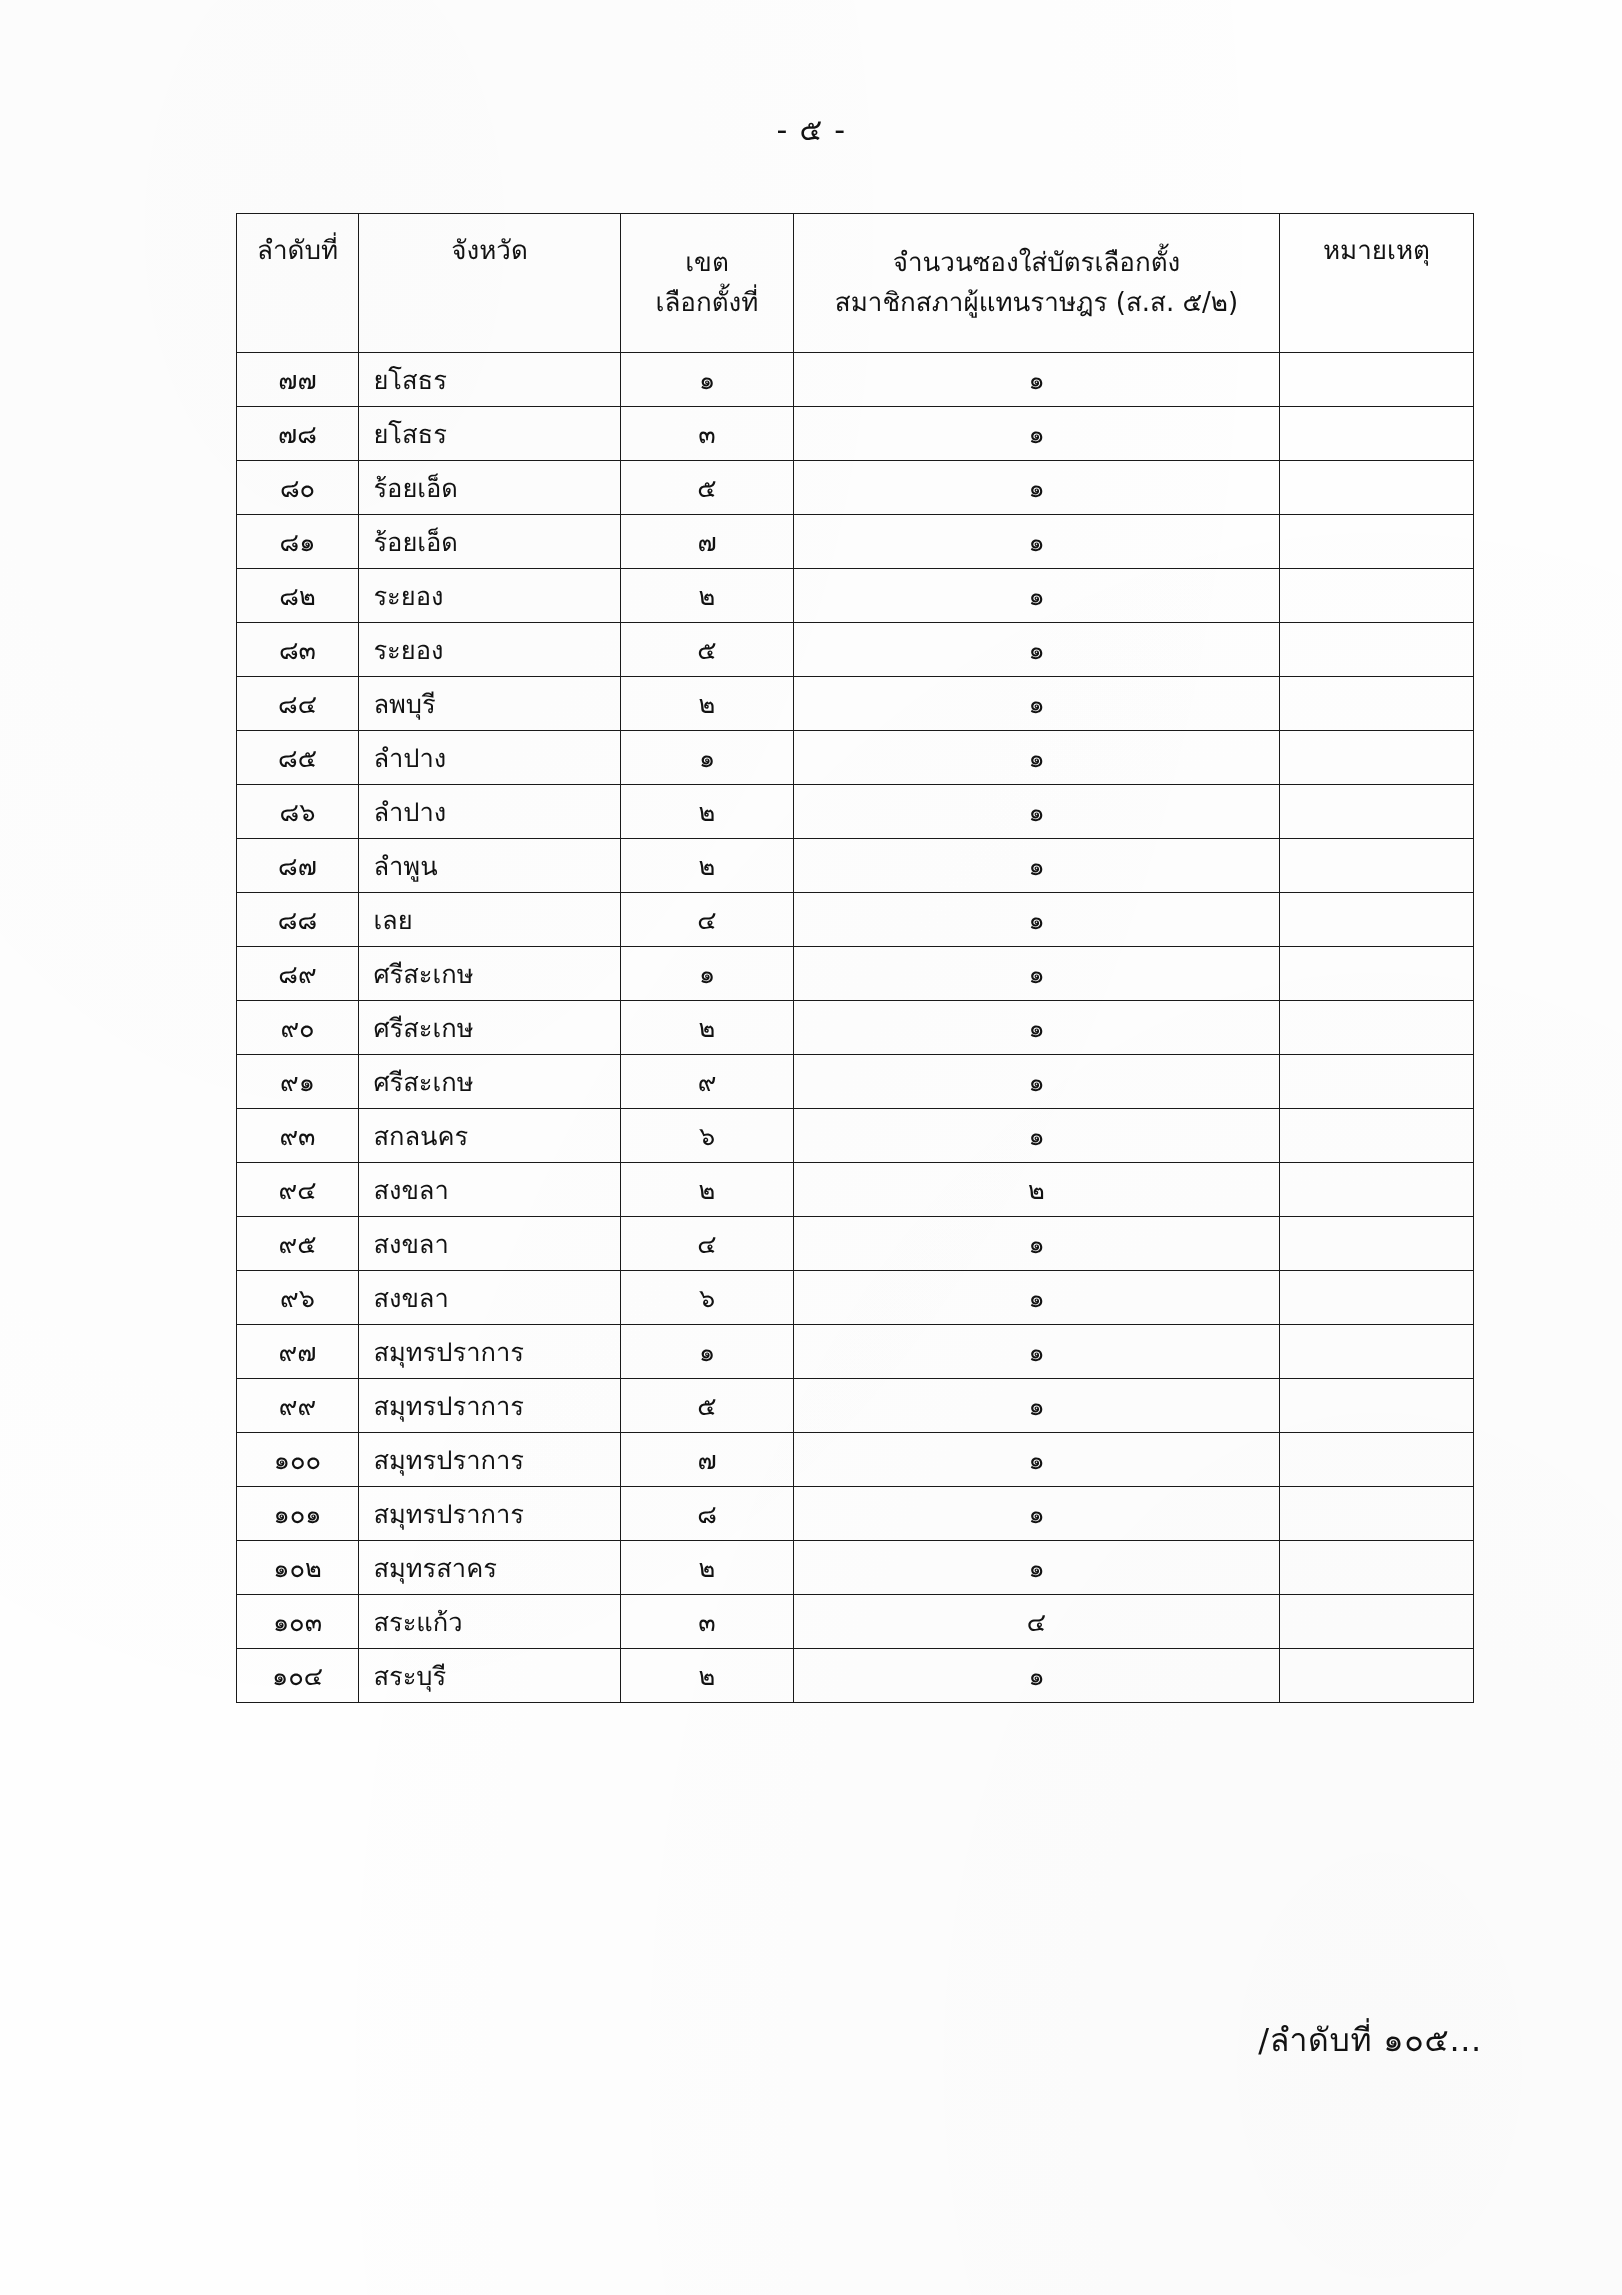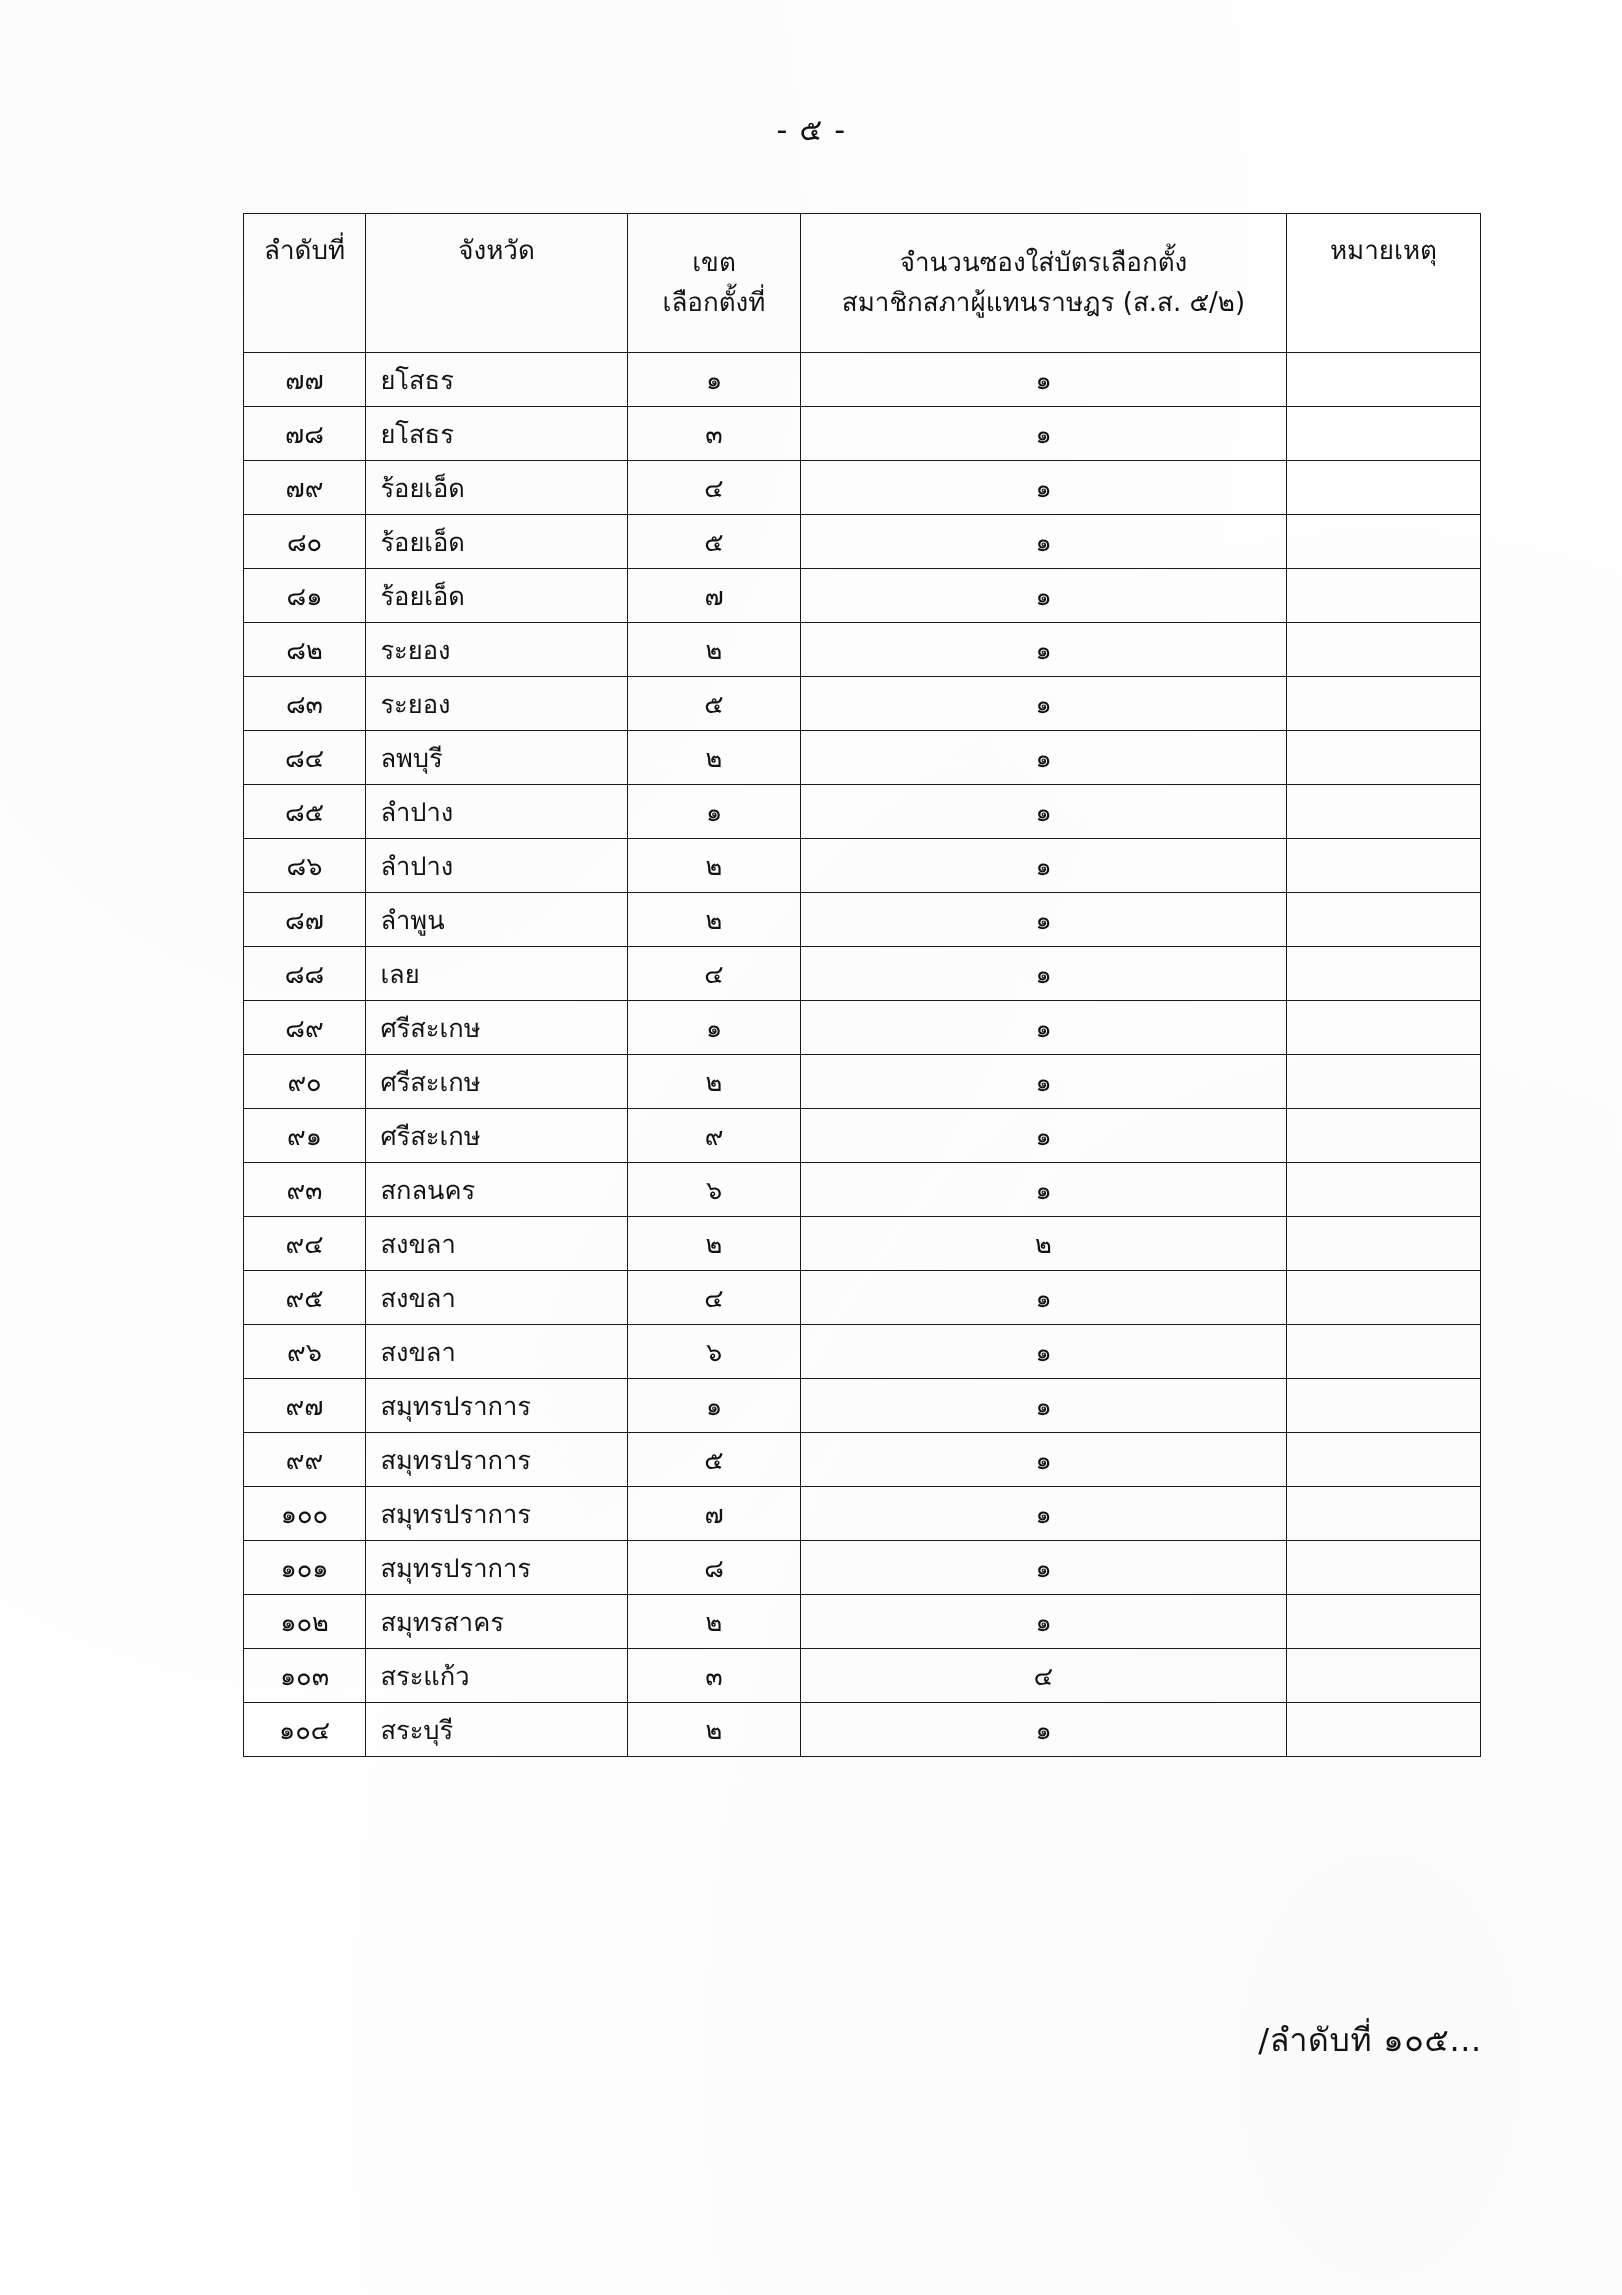--- a/index.html
+++ b/index.html
@@ -39,21 +39,21 @@
     left: 0;
     width: 1623px;
     text-align: center;
     font-size: 30px;
     letter-spacing: 1.3px;
     line-height: 1;
   }
 
   .doc-table {
     position: absolute;
-    left: 243px;
+    left: 236px;
     top: 213px;
     width: 1237px;
     border-collapse: collapse;
     table-layout: fixed;
     padding-left: 16px;
   }
   .doc-table td, .doc-table th {
     border: 1.3px solid #1a1a1a;
     padding: 0;
     vertical-align: middle;
@@ -138,27 +138,20 @@
           <td class="cell-note"></td>
         </tr>
         <tr>
           <td class="cell-no">๗๘</td>
           <td class="cell-prov">ยโสธร</td>
           <td class="cell-zone">๓</td>
           <td class="cell-env">๑</td>
           <td class="cell-note"></td>
         </tr>
         <tr>
-          <td class="cell-no">๗๙</td>
-          <td class="cell-prov">ร้อยเอ็ด</td>
-          <td class="cell-zone">๔</td>
-          <td class="cell-env">๑</td>
-          <td class="cell-note"></td>
-        </tr>
-        <tr>
           <td class="cell-no">๘๐</td>
           <td class="cell-prov">ร้อยเอ็ด</td>
           <td class="cell-zone">๕</td>
           <td class="cell-env">๑</td>
           <td class="cell-note"></td>
         </tr>
         <tr>
           <td class="cell-no">๘๑</td>
           <td class="cell-prov">ร้อยเอ็ด</td>
           <td class="cell-zone">๗</td>

